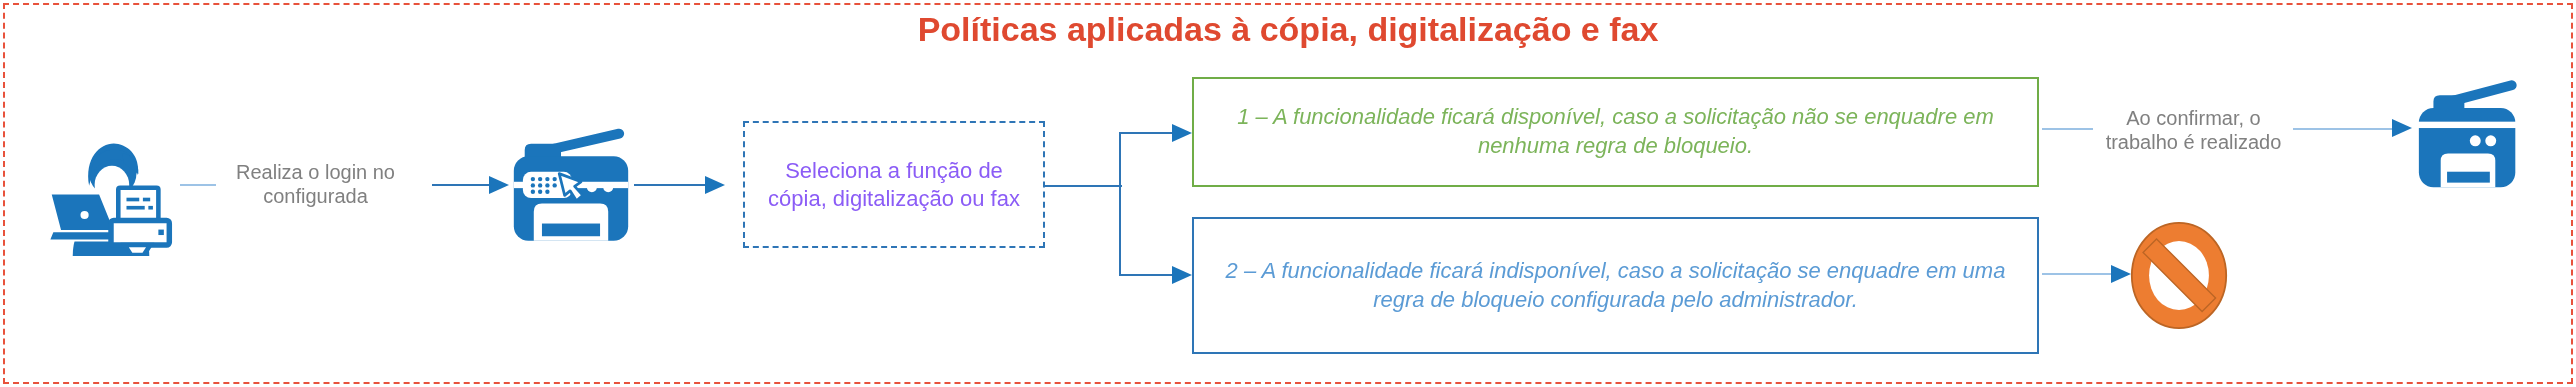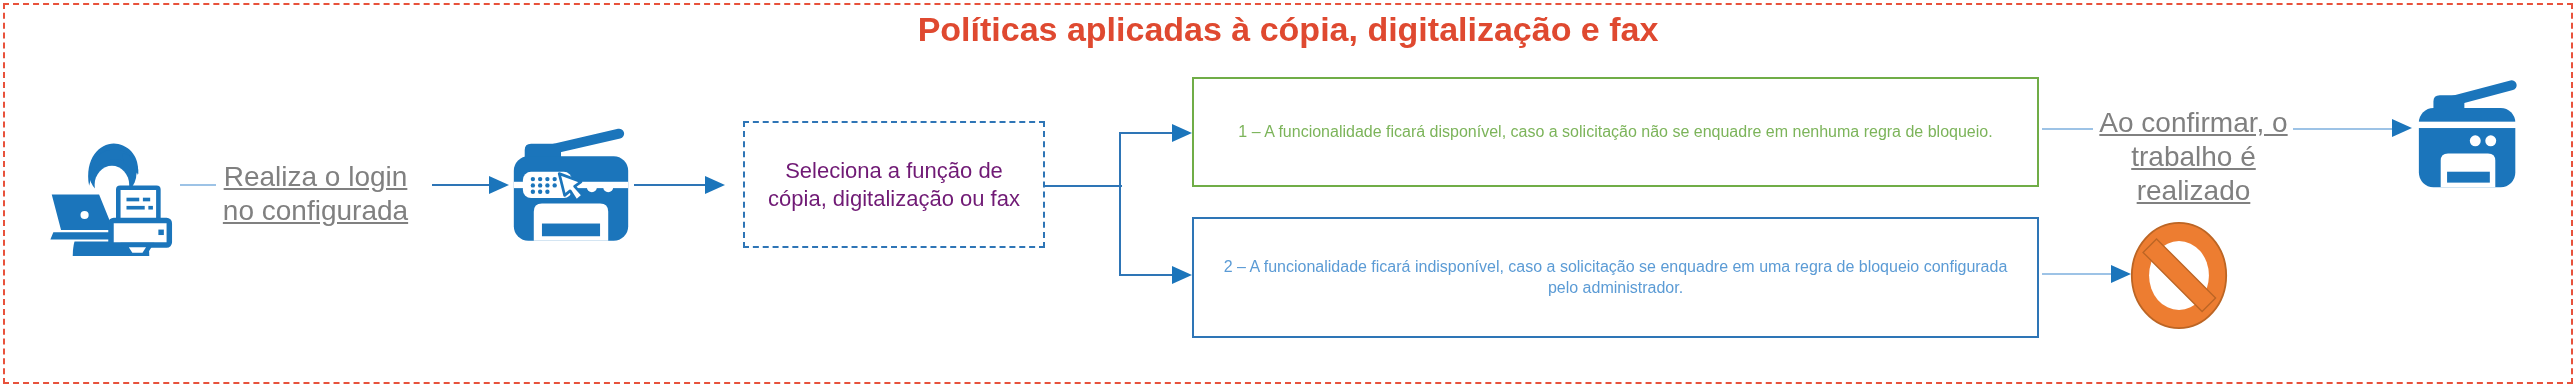--- a/index.html
+++ b/index.html
@@ -33,54 +33,54 @@
   .arrow-head {
     position: absolute;
     width: 0; height: 0;
     border-top: 9px solid transparent;
     border-bottom: 9px solid transparent;
     border-left: 20px solid #1B75BB;
   }
   .gray-label {
     position: absolute;
     color: #808080;
-    font-size: 28px;
+    font-size: 20px;
     line-height: 1.22;
     text-align: center;
-    text-decoration: underline;
   }
   .select-box {
     position: absolute;
     left: 743px; top: 121px;
     width: 302px; height: 127px;
     border: 2.7px dashed #2E75B6;
     display: flex; align-items: center; justify-content: center;
     text-align: center;
-    color: #701a75;
+    color: #8b5cf6;
     font-size: 22px;
     line-height: 1.25;
     padding: 0 11px;
   }
   .outcome-box {
     position: absolute;
     left: 1192px;
     width: 847px;
     display: flex; align-items: center; justify-content: center;
     text-align: center;
-    font-size: 16px;
+    font-size: 22px;
     line-height: 1.3;
     padding: 0 16.4px;
+    font-style: italic;
   }
   .outcome-box.green {
     top: 77px; height: 110px;
     border: 2.7px solid #70AD47;
     color: #7CB45A;
   }
   .outcome-box.blue {
-    top: 217px; height: 121px;
+    top: 217px; height: 137px;
     border: 2.7px solid #2E75B6;
     color: #5B9BD5;
   }
   .outcome-box .inner { max-width: 811px; }
   svg { display: block; }
 </style>
 </head>
 <body>
 
 <div class="canvas">

